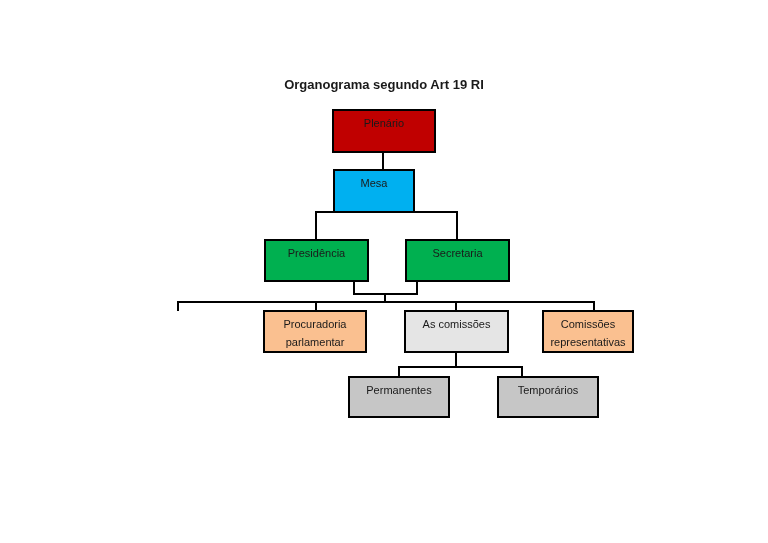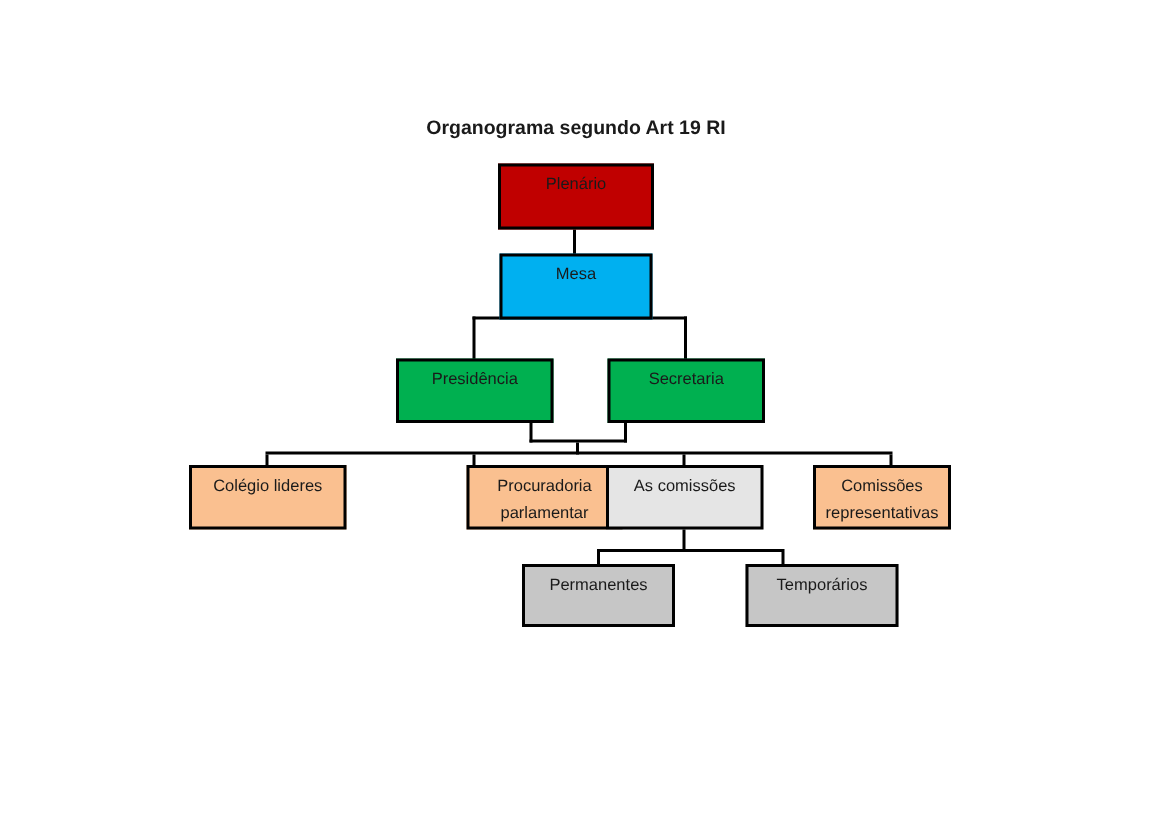--- a/index.html
+++ b/index.html
@@ -35,25 +35,25 @@
     line-height: 18px;
     padding: 3px 5px 0 5px;
     color: #1a1a1a;
   }
   .line {
     position: absolute;
     background: #000000;
   }
   
   .n-plenario        { left: 332px; top: 109px; width: 104px; height: 44px; }
-  .n-mesa            { left: 333px; top: 169px; width: 102px; height: 44px; }
+  .n-mesa            { left: 333px; top: 169px; width: 82px; height: 44px; }
   .n-presidencia     { left: 264px; top: 239px; width: 105px; height: 43px; }
   .n-secretaria      { left: 405px; top: 239px; width: 105px; height: 43px; }
   .n-colegio         { left: 126px; top: 310px; width: 105px; height: 43px; }
-  .n-procuradoria    { left: 263px; top: 310px; width: 104px; height: 43px; margin-left: 48px; }
+  .n-procuradoria    { left: 263px; top: 310px; width: 104px; height: 43px; }
   .n-comissoes       { left: 404px; top: 310px; width: 105px; height: 43px; }
   .n-representativas { left: 542px; top: 310px; width: 92px; height: 43px; }
   .n-permanentes     { left: 348px; top: 376px; width: 102px; height: 42px; }
   .n-temporarios     { left: 497px; top: 376px; width: 102px; height: 42px; }
   
   .l-plenario-mesa     { left: 382px; top: 153px; width: 2px;   height: 17px; }
   .l-mesa-branch-h     { left: 315px; top: 211px; width: 143px; height: 2px; }
   .l-mesa-presidencia  { left: 315px; top: 211px; width: 2px;   height: 29px; }
   .l-mesa-secretaria   { left: 456px; top: 211px; width: 2px;   height: 29px; }
   .l-presidencia-drop  { left: 353px; top: 280px; width: 2px;   height: 15px; }
@@ -100,23 +100,20 @@
     </div>
   <div class="node n-mesa" style="background: rgb(0, 176, 240);">
       <span>Mesa</span>
     </div>
   <div class="node n-presidencia" style="background: rgb(0, 176, 80);">
       <span>Presidência</span>
     </div>
   <div class="node n-secretaria" style="background: rgb(0, 176, 80);">
       <span>Secretaria</span>
     </div>
-  <div class="node n-colegio" style="background: rgb(250, 192, 144);">
-      <span>Colégio lideres</span>
-    </div>
   <div class="node n-procuradoria" style="background: rgb(250, 192, 144);">
       <span>Procuradoria parlamentar</span>
     </div>
   <div class="node n-comissoes" style="background: #e5e5e5;">
       <span>As comissões</span>
     </div>
   <div class="node n-representativas" style="background: rgb(250, 192, 144);">
       <span>Comissões representativas</span>
     </div>
   <div class="node n-permanentes" style="background: rgb(198, 198, 198);">

